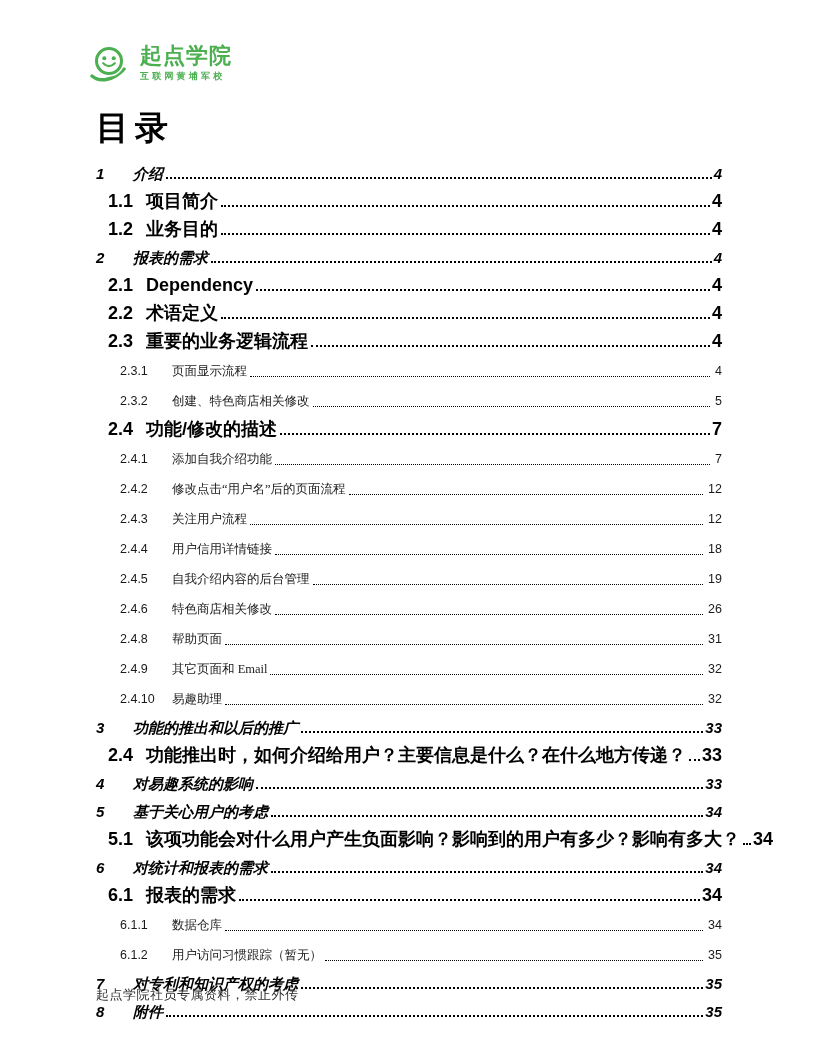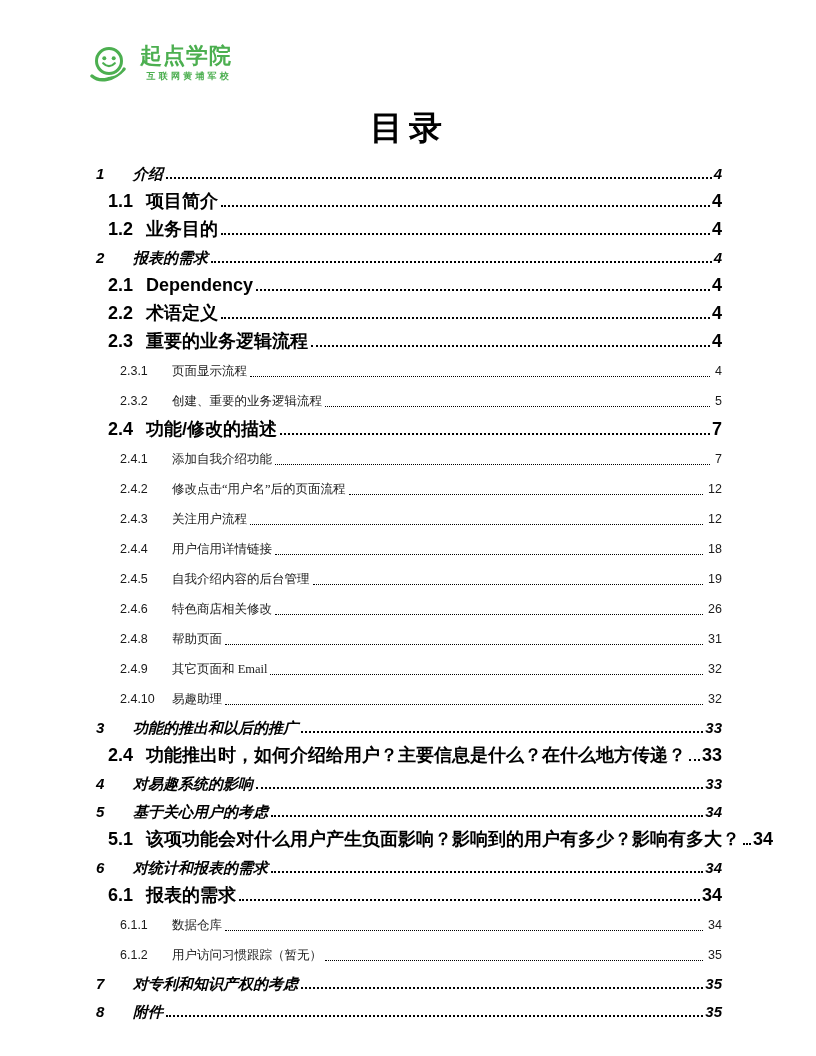--- a/index.html
+++ b/index.html
@@ -17,26 +17,26 @@
   
   .logo{display:flex;align-items:flex-start;margin-left:-6px;height:58px;}
   .logo-icon{flex:0 0 auto;margin-top:1px;}
   .logo-text{margin-left:6px;}
   .logo-title{
     color:var(--brand,#4CAF50);
     font-size:22px;font-weight:bold;letter-spacing:1px;line-height:24px;
   }
   .logo-subtitle{
     color:var(--brand,#4CAF50);
-    font-size:9px;font-weight:bold;letter-spacing:3.2px;margin-top:2px;text-align:right;
+    font-size:9px;font-weight:bold;letter-spacing:3.2px;margin-top:2px;
   }
   
   .toc-title{
     margin:4px 0 14px 0;
-    text-align:center;
+    text-align:left;
     font-family:"Liberation Serif","DejaVu Serif",serif;
     font-size:33px;font-weight:bold;
     letter-spacing:6px;
   }
   
   .toc{margin-top:6px;}
   .toc-row{display:flex;align-items:flex-end;line-height:17px;}
   .toc-row .num{flex:0 0 auto;}
   .toc-row .label{flex:0 1 auto;white-space:nowrap;}
   .leader{
@@ -136,21 +136,21 @@
         <span class="pg">4</span>
       </div>
       <div class="toc-row level3">
         <span class="num">2.3.1</span>
         <span class="label">页面显示流程</span>
         <span class="leader"></span>
         <span class="pg">4</span>
       </div>
       <div class="toc-row level3">
         <span class="num">2.3.2</span>
-        <span class="label">创建、重要的业务逻辑流程</span>
+        <span class="label">创建、特色商店相关修改</span>
         <span class="leader"></span>
         <span class="pg">5</span>
       </div>
       <div class="toc-row level2">
         <span class="num">2.4</span>
         <span class="label">功能/修改的描述</span>
         <span class="leader"></span>
         <span class="pg">7</span>
       </div>
       <div class="toc-row level3">
@@ -268,14 +268,17 @@
         <span class="pg">35</span>
       </div>
       <div class="toc-row level1">
         <span class="num">8</span>
         <span class="label">附件</span>
         <span class="leader"></span>
         <span class="pg">35</span>
       </div>
     </nav>
 
+  <footer class="page-footer">
+    <span>起点学院社员专属资料，禁止外传</span>
+  </footer>
 
 </div>
 
 </body></html>

